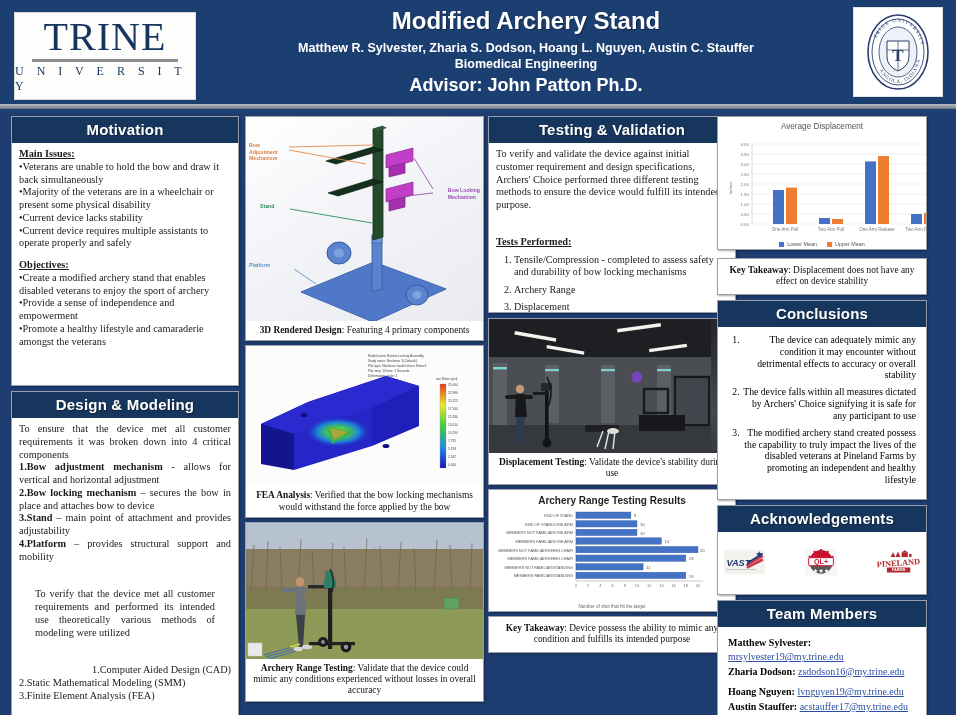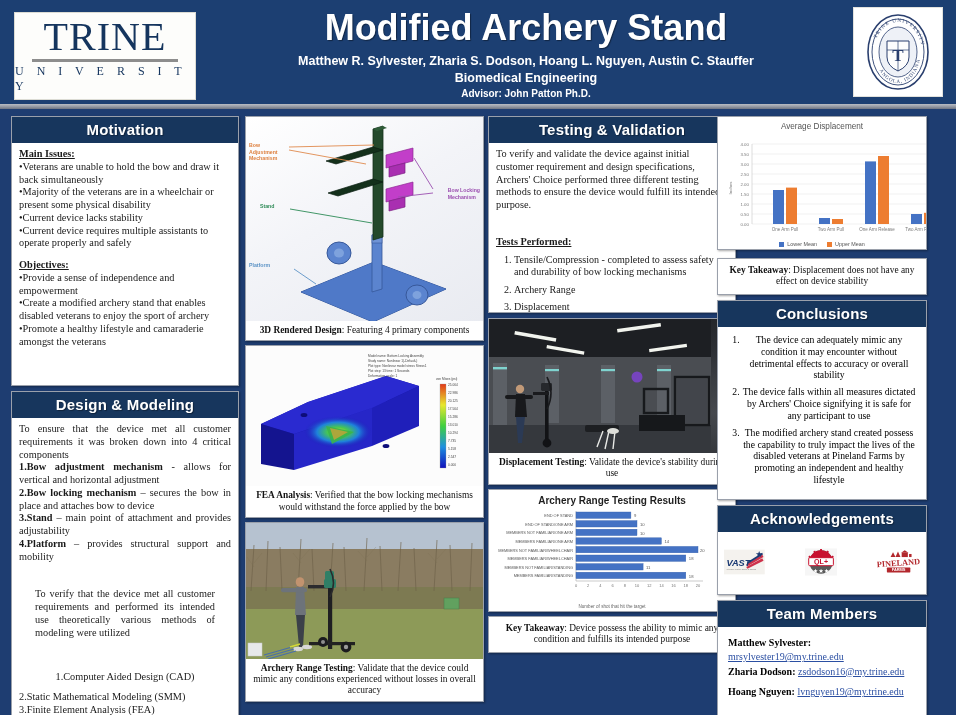--- a/index.html
+++ b/index.html
@@ -26,25 +26,25 @@
   }
   .logo-trine .rule{width:146px;height:3px;background:#8d8d8d;margin:3px 0 2px;}
   .logo-trine .t2{
     font-family:"Liberation Serif", serif;font-size:12px;letter-spacing:5px;
     color:#15355e;
   }
   .header-text{
     position:absolute;left:196px;top:4px;width:660px;text-align:center;color:#ffffff;
     font-family:"Liberation Sans", sans-serif;
   }
-  .header-text .ttl{font-size:36px;font-weight:bold;line-height:1.15;margin-top:3px;
+  .header-text .ttl{font-size:24px;font-weight:bold;line-height:1.15;margin-top:3px;
      text-shadow:1px 1px 1px rgba(0,0,0,.4);}
   .header-text .authors{font-size:12.5px;font-weight:bold;margin-top:5px;line-height:1.35;}
   .header-text .dept{font-size:12.5px;font-weight:bold;line-height:1.35;}
-  .header-text .advisor{font-size:10px;font-weight:bold;line-height:1.35;}
+  .header-text .advisor{font-size:18px;font-weight:bold;line-height:1.35;}
 
   .seal{
     position:absolute;right:13px;top:7px;width:88px;height:88px;
     background:#ffffff;border:1px solid #e2e2de;
     display:flex;align-items:center;justify-content:center;
   }
   .seal svg{display:block;}
 
   .header-rule{position:absolute;left:0;top:104px;width:956px;height:5px;
     background:linear-gradient(180deg,#b9bcc4 0%,#9297a2 55%,#6f7583 100%);}
@@ -108,21 +108,21 @@
       font-size:4.6px;color:#666;margin-top:1px;}
 
   
   .kt{background:#fff;border:1px solid #9aa0ab;box-sizing:border-box;
       box-shadow:1px 1px 2px rgba(0,0,0,.35);
       text-align:center;font-size:9.4px;line-height:1.22;padding:6px 8px;color:#111;}
   .kt b{font-weight:bold;}
 
   
   ol.concl{margin:0;padding:0 6px 0 20px;font-size:9.7px;line-height:1.22;}
-  ol.concl li{margin-bottom:5px;text-align:center;}
+  ol.concl li{margin-bottom:5px;text-align:right;}
   ol.tests{margin:0;padding:0 4px 0 18px;font-size:10.1px;line-height:1.24;}
   ol.tests li{margin-bottom:5px;}
 
   
   .logos{display:flex;align-items:center;justify-content:space-around;
       padding:8px 6px 10px;background:#fff;gap:40px;}
   .logos svg{display:block;}
 
   
   .team{padding:9px 10px 26px;font-size:10px;line-height:1.45;}
@@ -177,38 +177,38 @@
     <div class="panel" style="height:270px;">
       <div class="bar">Motivation</div>
       <div class="body bullets">
         <p><u class="hd">Main Issues:</u></p>
         <p>•Veterans are unable to hold the bow and draw it back simultaneously</p>
         <p>•Majority of the veterans are in a wheelchair or present some physical disability</p>
         <p>•Current device lacks stability</p>
         <p>•Current device requires multiple assistants to operate properly and safely</p>
         <div class="gap"></div>
         <p><u class="hd">Objectives:</u></p>
+        <p>•Create a modified archery stand that enables disabled veterans to enjoy the sport of archery</p>
         <p>•Provide a sense of independence and empowerment</p>
-        <p>•Create a modified archery stand that enables disabled veterans to enjoy the sport of archery</p>
         <p>•Promote a healthy lifestyle and camaraderie amongst the veterans</p>
       </div>
     </div>
 
     <div class="panel" style="margin-top:5px;height:388px;">
       <div class="bar">Design &amp; Modeling</div>
       <div class="body just">
         <p style="margin:0;">To ensure that the device met all customer requirements it was broken down into 4 critical components</p>
         <p style="margin:0;"><b>1.</b><b>Bow adjustment mechanism</b><span> - allows for vertical and horizontal adjustment</span></p>
         <p style="margin:0;"><b>2.</b><b>Bow locking mechanism</b><span> – secures the bow in place and attaches bow to device</span></p>
         <p style="margin:0;"><b>3.</b><b>Stand</b><span> – main point of attachment and provides adjustability</span></p>
         <p style="margin:0;"><b>4.</b><b>Platform</b><span> – provides structural support and mobility</span></p>
         <div class="gap"></div>
         <p style="margin:16px;">To verify that the device met all customer requirements and performed its intended use theoretically various methods of modeling were utilized</p>
         <div class="gap"></div>
-        <p style="margin:7px;text-align:center;">1.Computer Aided Design (CAD)</p>
+        <p style="margin:0;text-align:right;">1.Computer Aided Design (CAD)</p>
         <p style="margin:0;text-align:left;">2.Static Mathematical Modeling (SMM)</p>
         <p style="margin:0;text-align:left;">3.Finite Element Analysis (FEA)</p>
       </div>
     </div>
   </div>
 
   <div class="col c2">
 
     <div class="imgbox">
       <div class="cad">
@@ -661,18 +661,22 @@
         </div>
         <div>
           <span class="nm">Zharia Dodson:</span>
           <a href="#">zsdodson16@my.trine.edu</a>
         </div>
         <div class="sp"></div>
         <div>
           <span class="nm">Hoang Nguyen:</span>
           <a href="#">lvnguyen19@my.trine.edu</a>
         </div>
+        <div>
+          <span class="nm">Austin Stauffer:</span>
+          <a href="#">acstauffer17@my.trine.edu</a>
+        </div>
       </div>
     </div>
 
   </div>
 
 </div>
 
 </body></html>

